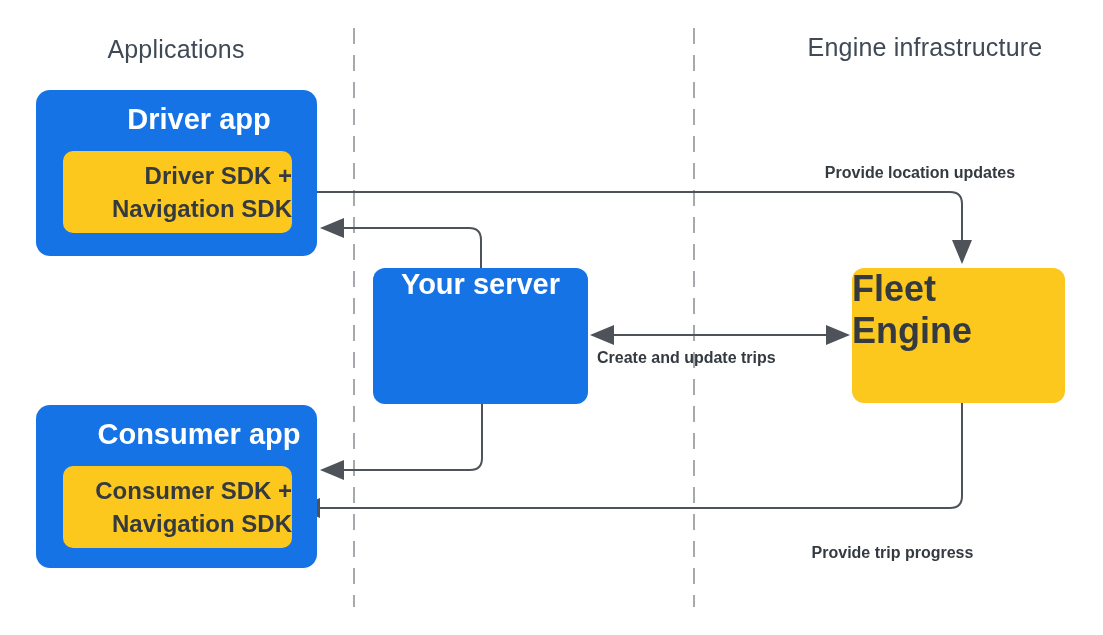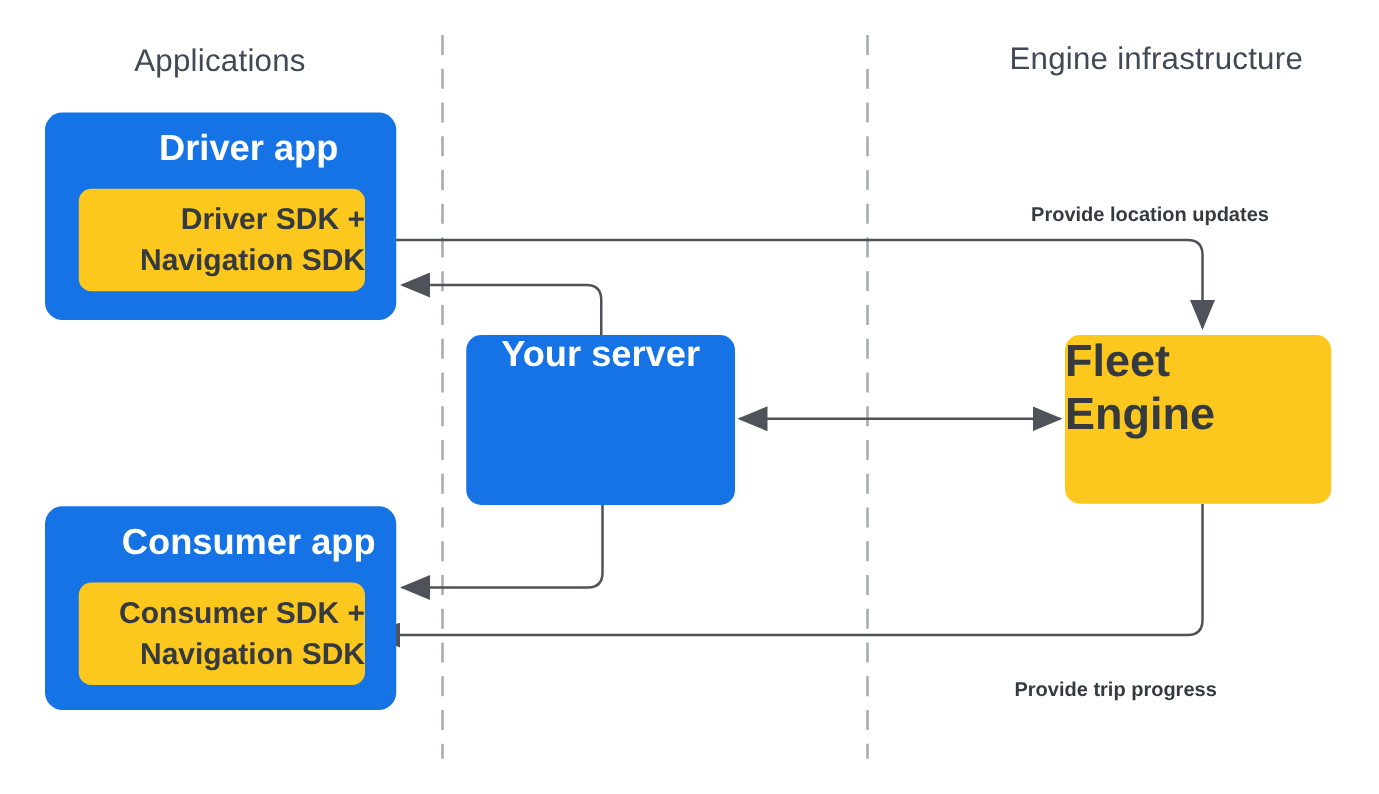--- a/index.html
+++ b/index.html
@@ -160,17 +160,18 @@
     <span class="server-title">Your server</span>
   </div>
 
   <div class="node engine-box node-center" style="left:852px; top:268px; width:213px; height:135px;">
     <span class="engine-title">Fleet Engine</span>
   </div>
 
   <div class="edge-label center" style="left:790px; top:164px; width:260px;">Provide location updates</div>
 
   <div class="edge-label" style="left:597px; top:346px;">
+    <span class="lbl-line">Create and update trips</span>
   </div>
 
   <div class="edge-label center" style="left:770px; top:544px; width:245px;">Provide trip progress</div>
 
 </div>
 
 </body></html>

